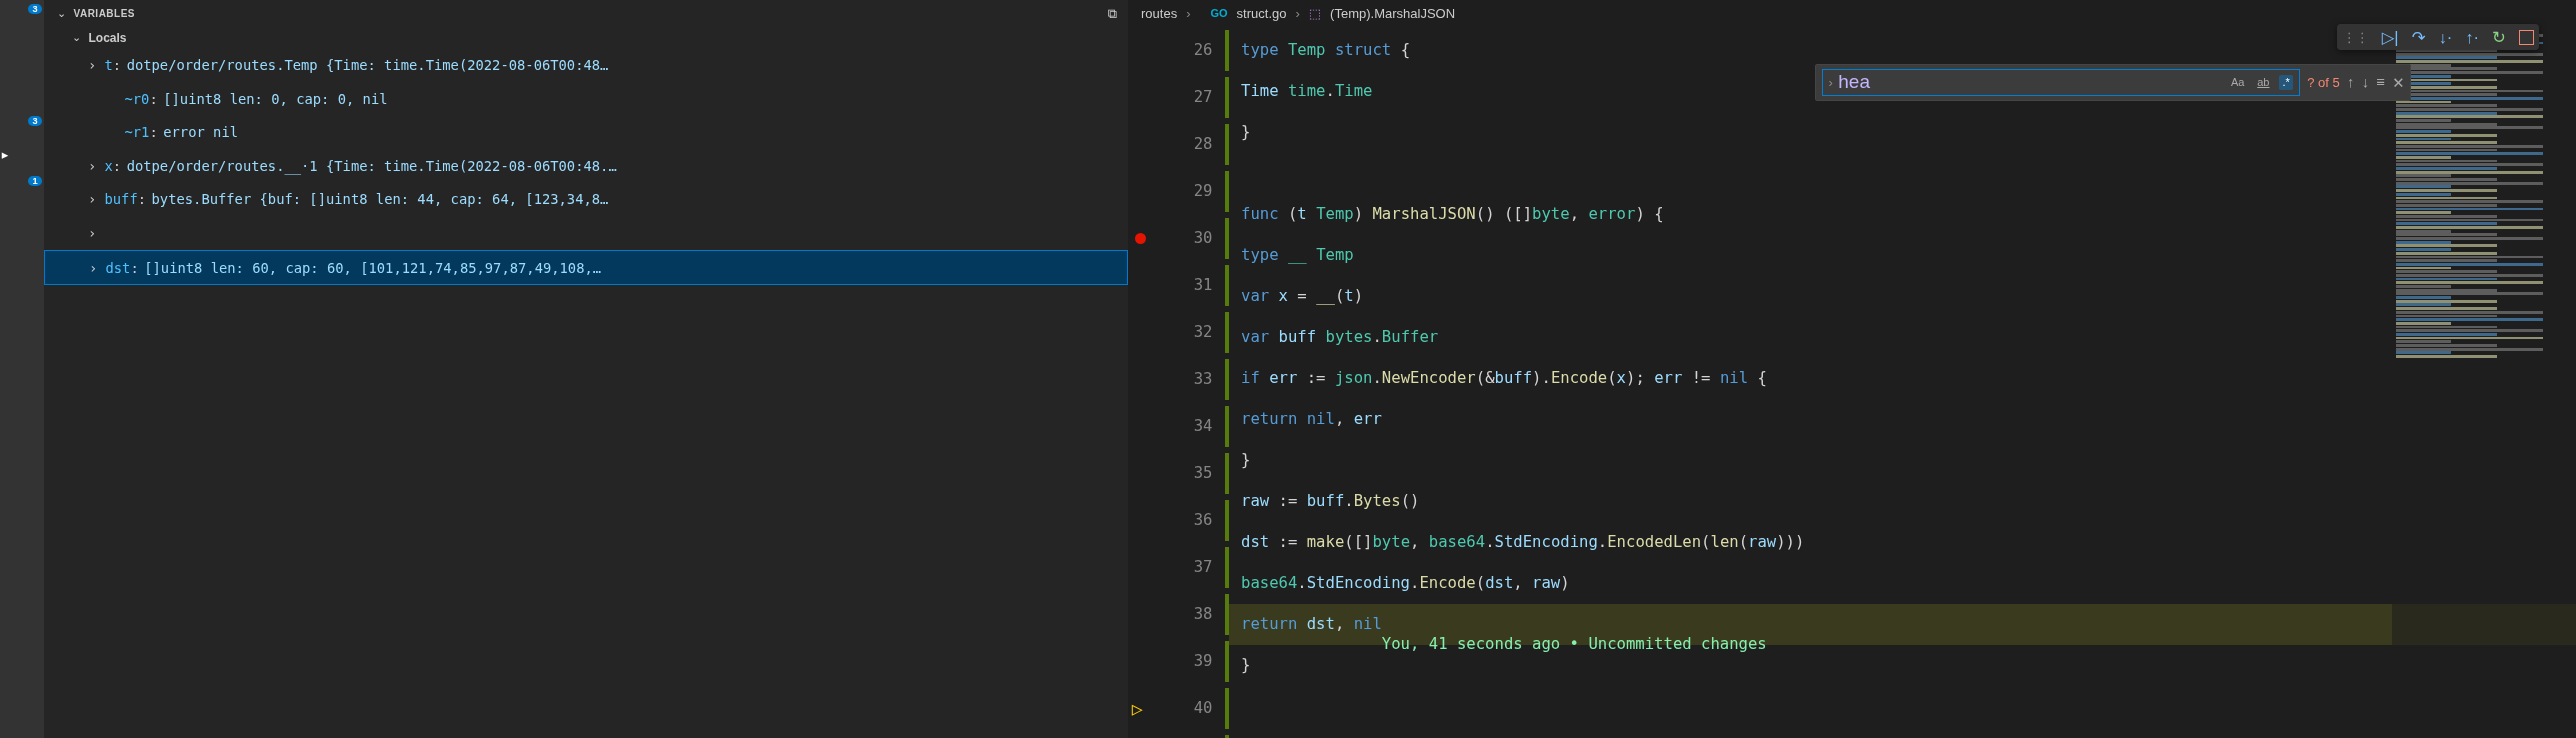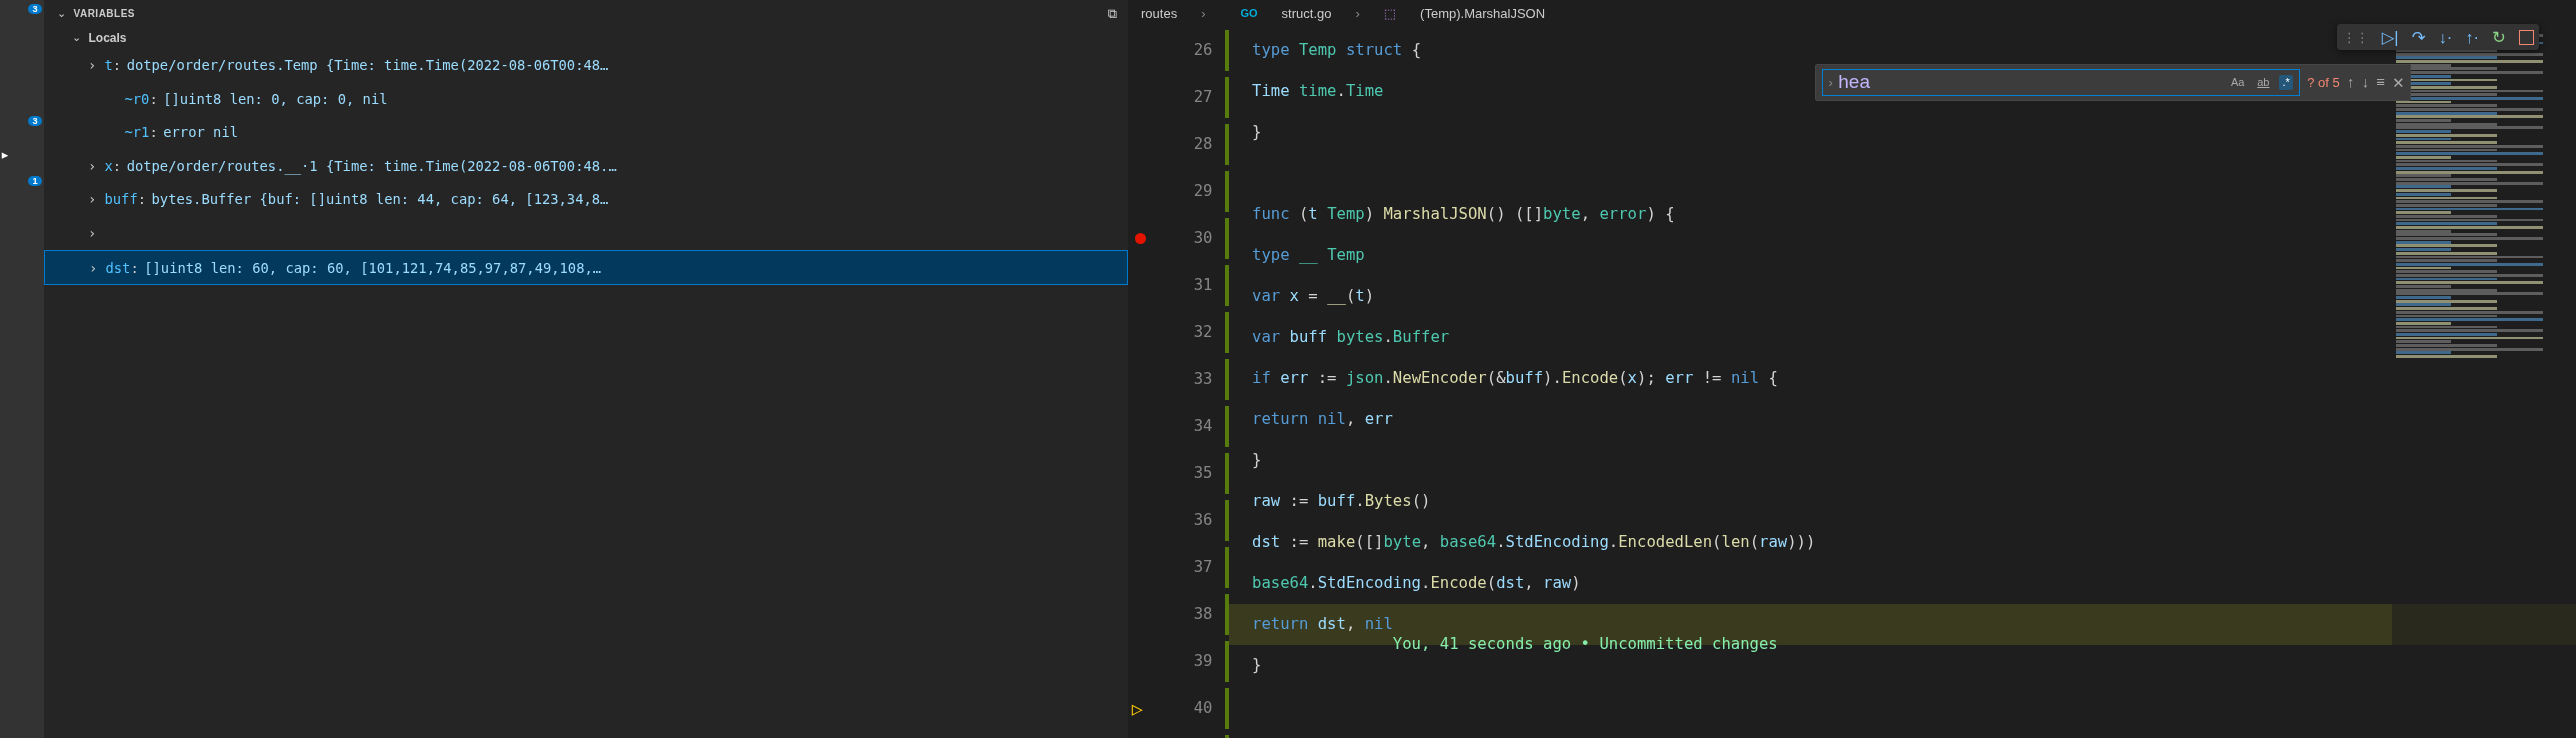--- a/index.html
+++ b/index.html
@@ -22,21 +22,21 @@
 .var-row { display: flex; align-items: center; padding: 3.7px 11px 3.7px 44px; font-family: Menlo, Monaco, monospace; font-size: 13.8px; white-space: nowrap; overflow: hidden; text-overflow: ellipsis; cursor: default; line-height: 1.9; }
 .var-row.indent { padding-left: 64px; }
 .var-row .chev { width: 16.5px; color: #ccc; flex-shrink: 0; }
 .var-row.selected { background: #04395e; border: 0.9px solid #007acc; }
 .var-name { color: #4fc1ff; }
 .var-sep { color: #ccc; }
 .var-val { color: #9cdcfe; margin-left: 5.5px; }
 .var-row .content { overflow: hidden; text-overflow: ellipsis; white-space: nowrap; }
 
 .editor-area { flex: 1; display: flex; flex-direction: column; background: #1e1e1e; position: relative; }
-.breadcrumb { display: flex; align-items: center; padding: 5.5px 13px; font-size: 13px; color: #ccc; gap: 24px; }
+.breadcrumb { display: flex; align-items: center; padding: 5.5px 13px; font-size: 13px; color: #ccc; gap: 9px; }
 .breadcrumb .sep { color: #888; }
 .go-icon { color: #00add8; font-weight: bold; font-size: 11px; margin-left: 11px; }
 .method-icon { color: #b180d7; font-size: 13px; }
 
 .debug-toolbar { position: absolute; top: 24px; right: 37px; background: #333; border-radius: 3.7px; display: flex; align-items: center; padding: 3.7px 5.5px; gap: 13px; box-shadow: 0 1.8px 7.3px rgba(0,0,0,0.5); z-index: 10; }
 .debug-grip { color: #888; font-size: 13px; }
 .debug-btn { color: #75beff; font-size: 16.5px; cursor: pointer; }
 .debug-btn.green { color: #89d185; }
 .debug-btn.red { border: 1.8px solid #f48771; width: 14.7px; height: 14.7px; }
 
@@ -50,21 +50,21 @@
 .find-nav { color: #aaa; font-size: 14.7px; cursor: pointer; }
 
 .code-area { flex: 1; display: flex; position: relative; }
 .gutter { width: 101px; display: flex; flex-direction: column; padding-top: 3.7px; gap: 6px; }
 .gutter-row { display: flex; align-items: center; height: 41px; font-family: Menlo, Monaco, monospace; font-size: 15.6px; color: #858585; justify-content: flex-end; padding-right: 16.5px; position: relative; }
 .gutter-row .bp { position: absolute; left: 7.3px; width: 11px; height: 11px; background: #e51400; border-radius: 50%; }
 .gutter-row .cursor-ind { position: absolute; left: 3.7px; color: #ffcc00; font-size: 18.4px; }
 .gutter-row .mod-bar { position: absolute; right: 0; width: 3.7px; height: 100%; background: #587c0c; }
 
 .code-lines { flex: 1; display: flex; flex-direction: column; padding-top: 3.7px; font-family: Menlo, Monaco, monospace; font-size: 15.6px; }
-.code-line { height: 41px; display: flex; align-items: center; white-space: pre; padding-left: 23px; position: relative; }
+.code-line { height: 41px; display: flex; align-items: center; white-space: pre; padding-left: 12px; position: relative; }
 .code-line.current { background: #3a3a1f; }
 
 .tk-keyword { color: #569cd6; }
 .tk-type { color: #4ec9b0; }
 .tk-func { color: #dcdcaa; }
 .tk-var { color: #9cdcfe; }
 .tk-punct { color: #d4d4d4; }
 .tk-lens { color: #86efac; font-style: normal; margin-top: 40px; }
 
 .minimap { position: absolute; top: 0; right: 0; width: 184px; height: 100%; background: #1e1e1e; opacity: 0.6; overflow: hidden; }

